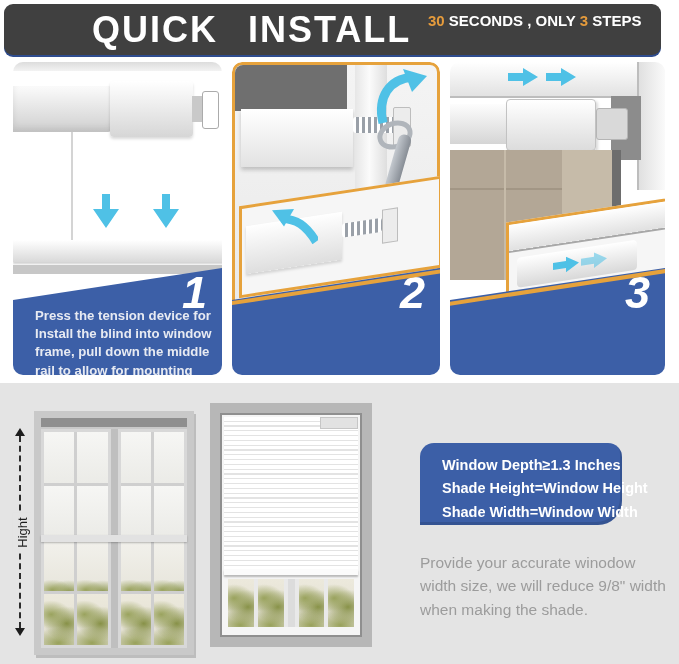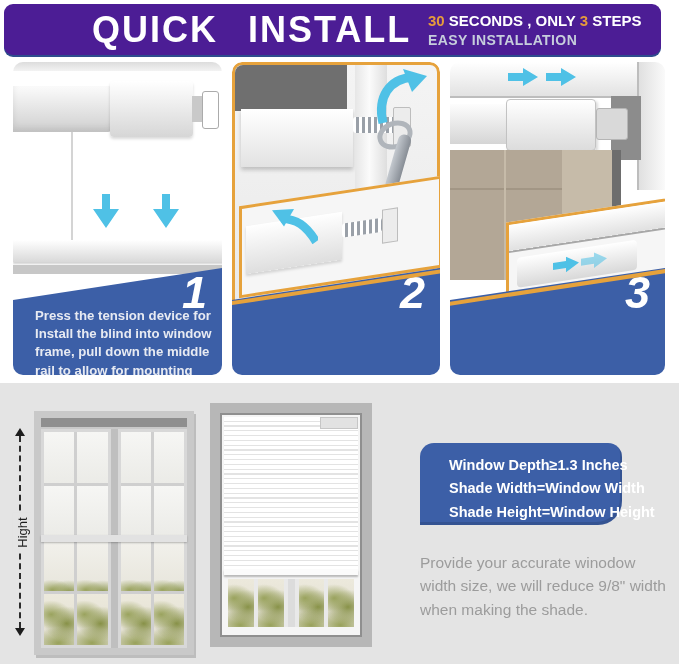--- a/index.html
+++ b/index.html
@@ -1,20 +1,20 @@
 <!DOCTYPE html>
 <html><head>
 <meta charset="utf-8">
 <style>
   html,body{margin:0;padding:0;background:#fff;}
   .page{position:relative;width:679px;height:664px;background:#fff;overflow:hidden;
         font-family:"Liberation Sans",sans-serif;}
 
   
-  .hdr{position:absolute;left:4px;top:4px;width:657px;height:51px;background:#4c1d95;
+  .hdr{position:absolute;left:4px;top:4px;width:657px;height:51px;background:#404040;
        border-radius:9px;box-shadow:0 2px 0 #2e4c8e;}
   .hdr-title{position:absolute;left:88px;top:5px;font-size:36px;font-weight:bold;color:#fff;
        letter-spacing:2px;word-spacing:18px;white-space:nowrap;}
   .hdr-right{position:absolute;left:424px;top:7px;font-weight:bold;line-height:1.3;}
   .hdr-tag{font-size:15px;color:#fff;text-align:center;}
   .hdr-tag .org{color:#e59b3c;}
   .hdr-sub{font-size:14px;color:#c6cddc;letter-spacing:.4px;}
 
   
   .panel{position:absolute;top:62px;height:313px;border-radius:10px;overflow:hidden;background:#fff;}
@@ -138,36 +138,35 @@
   .shade-rail{position:absolute;left:2px;right:2px;top:154px;height:6px;background:#fbfbfb;
         box-shadow:0 2px 2px rgba(0,0,0,.25);}
   .lowpanes{position:absolute;left:6px;right:6px;top:164px;bottom:8px;display:flex;gap:4px;
         background:#e9e9e9;}
   .lowpanes .pane{flex:1;}
   .lp-mull{width:7px;background:#dcdcdc;}
 
   .specbox{position:absolute;left:420px;top:60px;width:202px;height:82px;background:#3c5fa7;
         border-radius:14px 14px 24px 0;box-shadow:inset -2px -3px 0 rgba(0,0,0,.12);
         padding:11px 0 0 22px;box-sizing:border-box;}
-  .specline{color:#fff;font-weight:bold;font-size:14.5px;line-height:1.62;white-space:nowrap;margin-left:7px;}
+  .specline{color:#fff;font-weight:bold;font-size:14.5px;line-height:1.62;white-space:nowrap;}
   .note{position:absolute;left:420px;top:168px;width:248px;color:#9c9c9c;font-size:15.5px;
         line-height:1.5;}
 
   .cy{fill:#4fc1e6;}
 </style>
 </head>
 <body>
 
 <div class="page">
 
   <div class="hdr">
     <div class="hdr-title">QUICK INSTALL</div>
     <div class="hdr-right">
       <div class="hdr-tag"><span class="org">30</span><span> SECONDS , ONLY </span><span class="org">3</span><span> STEPS</span></div>
-      <div class="hdr-sub">EASY INSTALLATION</div>
     </div>
   </div>
 
   <div class="panel p1">
     <div class="pimg">
       <div class="p1-slat"></div>
       <div class="rodA"></div>
       <div class="rodB"></div>
       <div class="rod-tip"></div>
       <div class="rod-knob"></div>
@@ -305,20 +304,20 @@
           <div class="pane tFull"></div>
           <div class="lp-mull"></div>
           <div class="pane tFull"></div>
           <div class="pane tFull"></div>
         </div>
       </div>
     </div>
 
     <div class="specbox">
       <div class="specline">Window Depth≥1.3 Inches</div>
+      <div class="specline">Shade Height=Window Height</div>
       <div class="specline">Shade Width=Window Width</div>
-      <div class="specline">Shade Height=Window Height</div>
     </div>
 
     <div class="note">Provide your accurate winodow width size, we will reduce 9/8" width when making the shade.</div>
   </div>
 
 </div>
 
 </body></html>

